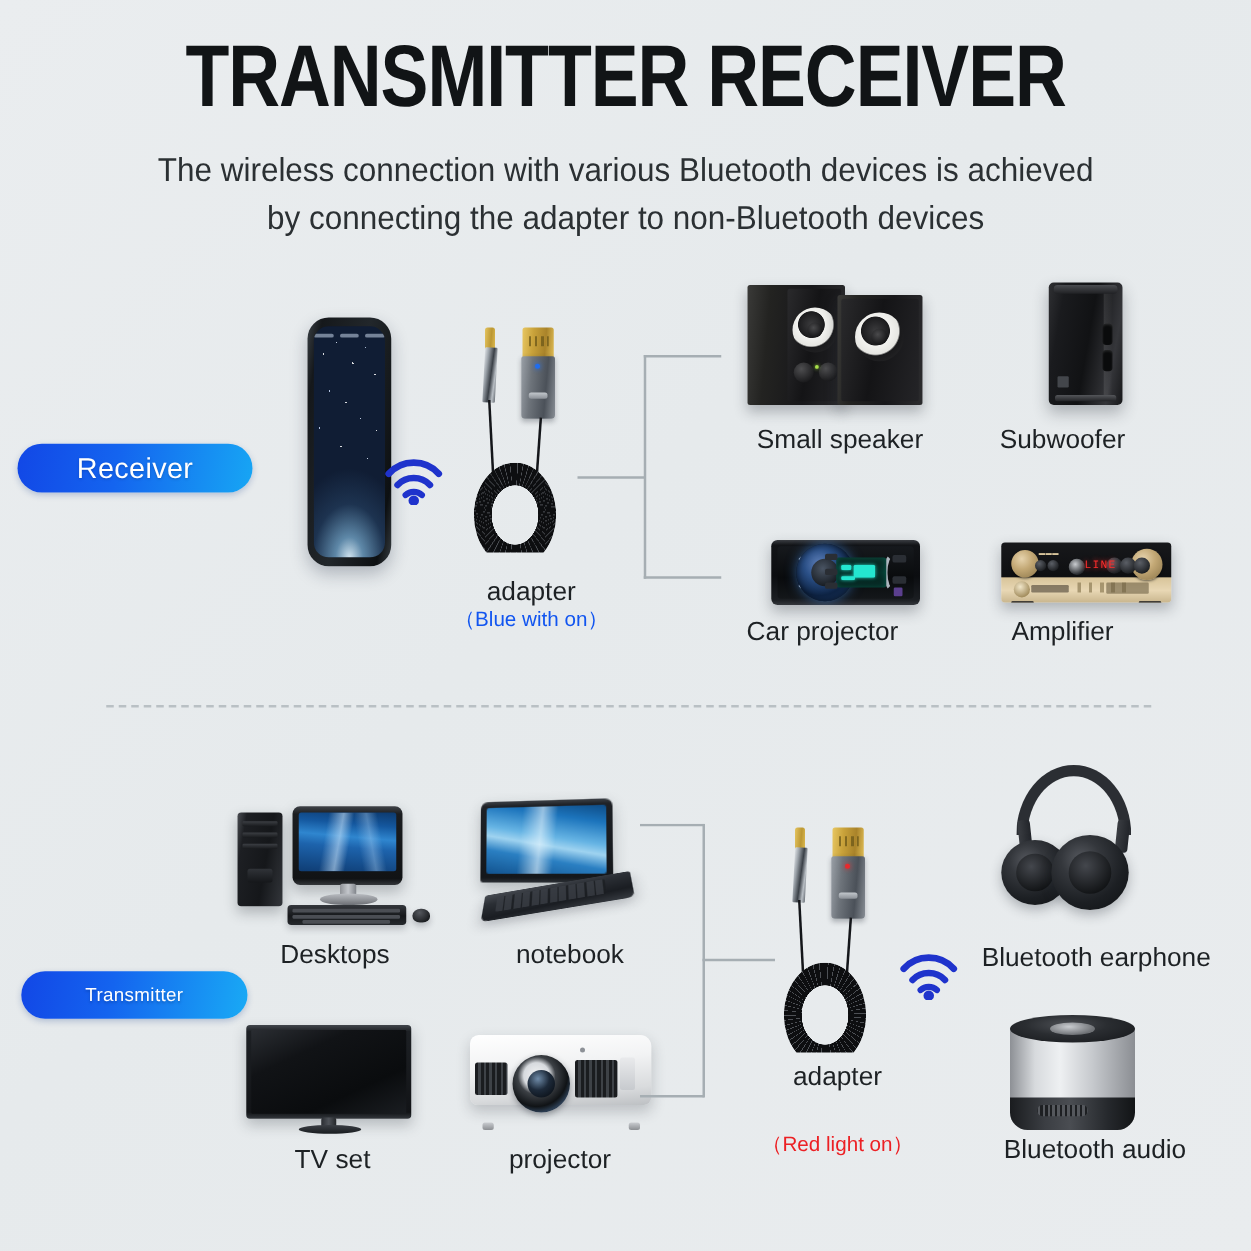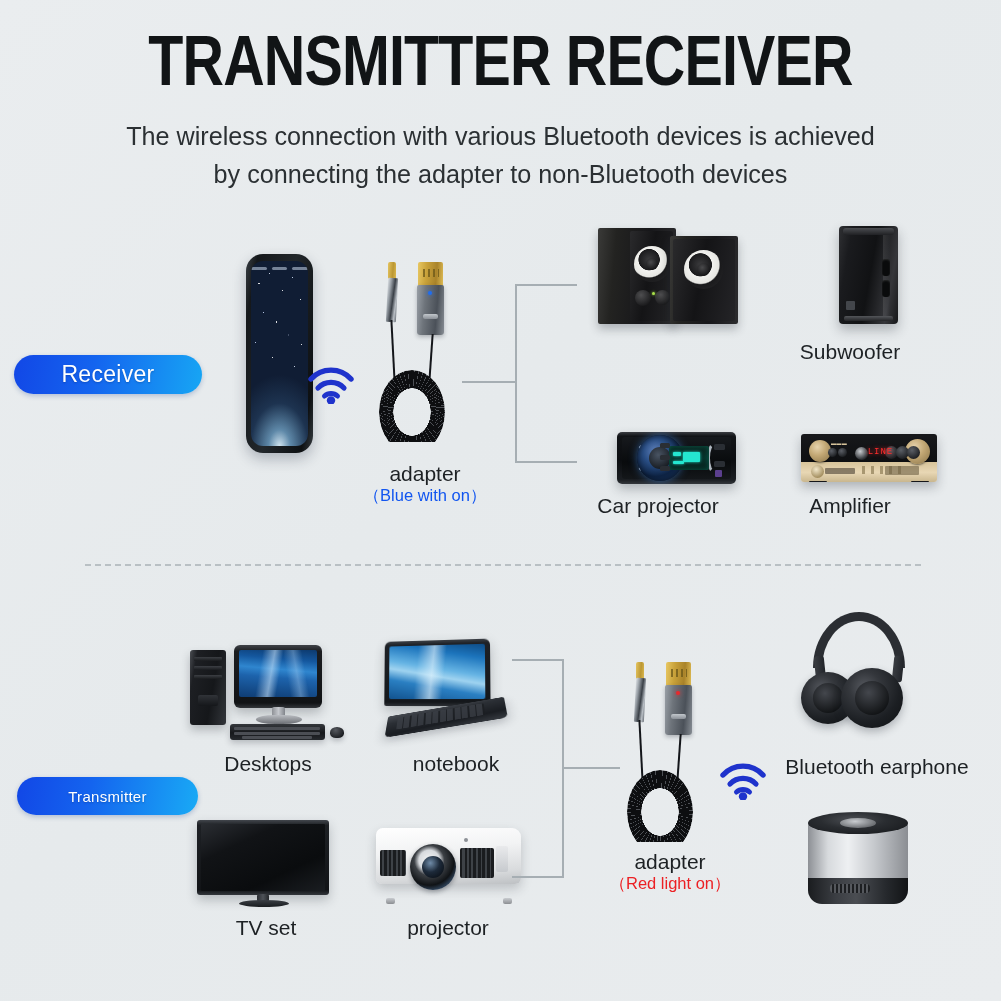--- a/index.html
+++ b/index.html
@@ -64,21 +64,21 @@
   
   .cap {
     position: absolute; text-align: center;
     font-size: 21px; color: #1d2124; white-space: nowrap;
   }
   .sub-note {
     position: absolute; text-align: center; white-space: nowrap;
     font-size: 16.5px;
   }
   .sub-note.blue { color: #1155f0; }
-  .sub-note.red  { color: #ec2024; }
+  .sub-note.red  { color: #ec2024; margin-top: 32px; }
 
   
   #divider {
     position: absolute; left: 85px; top: 564px; width: 836px; height: 0;
     border-top: 2px dashed #b9c0c4;
   }
 
   
   .bracket { position: absolute; }
   .bracket .vline {
@@ -531,20 +531,21 @@
       <div class="spk-knob" style="left:37px; top:62px; width:16px; height:16px;"></div>
       <div class="spk-knob" style="left:57px; top:62px; width:15px; height:15px;"></div>
       <div style="position:absolute; left:54px; top:64px; width:3px; height:3px; border-radius:50%;
                   background:#a8e04a; box-shadow:0 0 3px #a8e04a;"></div>
     </div>
     <div class="spk-box" style="left:72px; top:14px; width:68px; height:88px;">
       <div class="spk-front" style="left:3px; top:3px; width:62px; height:82px;"></div>
       <div class="spk-driver" style="left:14px; top:14px; width:39px; height:39px;"></div>
     </div>
   </div>
+  <div class="cap" style="left:582px; top:340px; width:180px;">Small speaker</div>
 
   <div class="dev" style="left:800px; top:226px; width:98px; height:98px;">
     <div class="sub-body">
       <div class="sub-handle"></div>
       <div class="sub-port" style="top:34%; width:15%; height:17%;"></div>
       <div class="sub-port" style="top:55%; width:15%; height:17%;"></div>
       <div style="position:absolute; left:12%; bottom:14%; width:9px; height:9px;
                   background:#43464b; border-radius:1px;"></div>
       <div class="sub-foot"></div>
     </div>
@@ -701,14 +702,15 @@
     <div class="hp-cup" style="left:6px; top:60px; width:54px; height:52px;"></div>
     <div class="hp-cup" style="left:46px; top:56px; width:62px; height:60px;"></div>
   </div>
   <div class="cap" style="left:762px; top:755px; width:230px;">Bluetooth earphone</div>
 
   <div class="bt-spk" style="left:808px; top:812px; width:100px; height:95px;">
     <div class="bt-mid"></div>
     <div class="bt-bot"></div>
     <div class="bt-top"></div>
   </div>
+  <div class="cap" style="left:768px; top:908px; width:216px;">Bluetooth audio</div>
 
 </div>
 
 </body></html>

